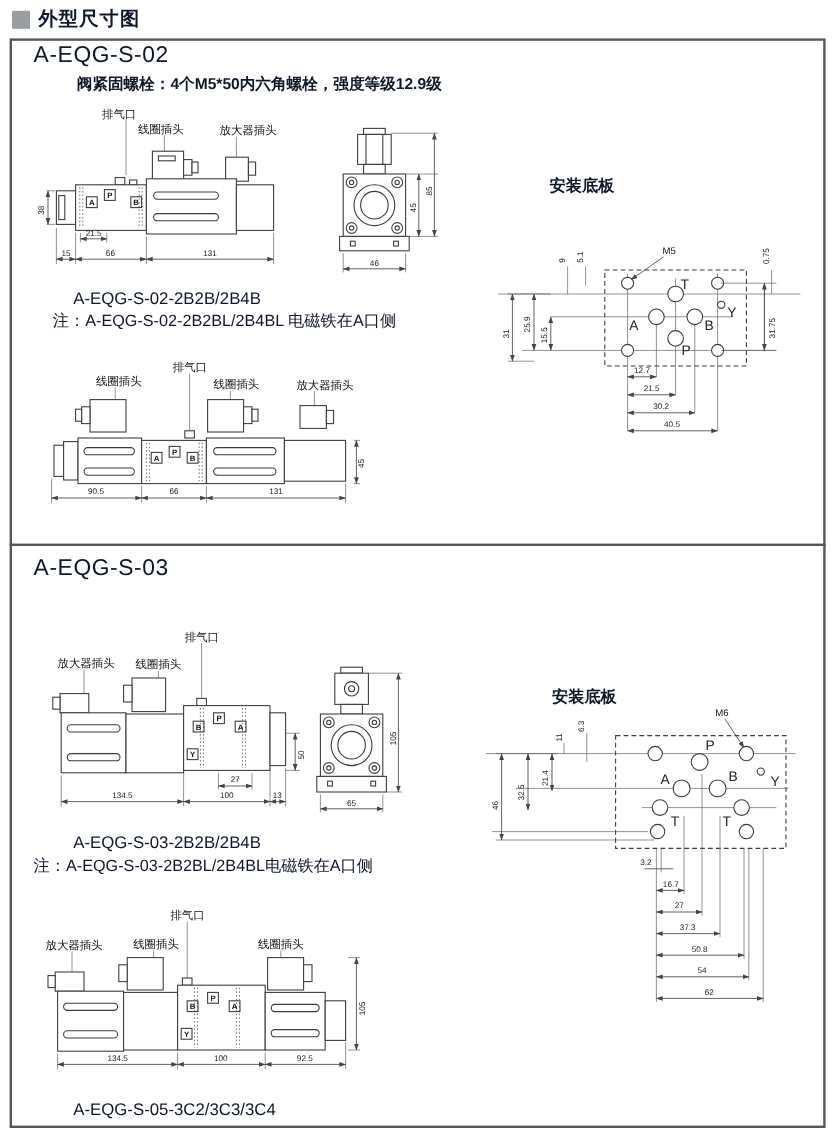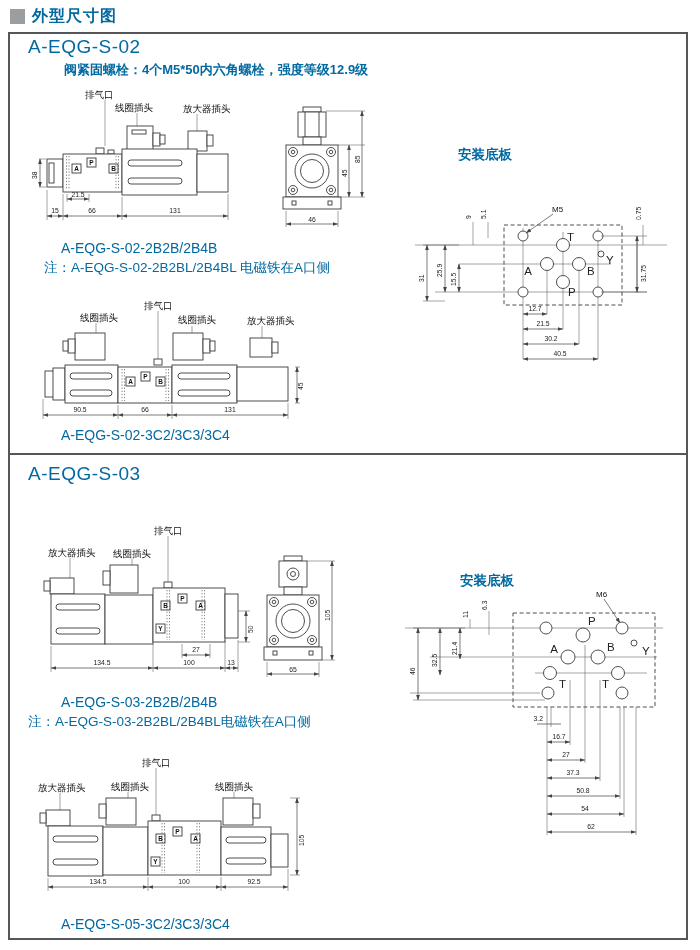--- a/index.html
+++ b/index.html
@@ -1,17 +1,17 @@
 <!DOCTYPE html>
 <html><head>
 <meta charset="utf-8">
 <style>
   html,body{margin:0;padding:0;background:#ffffff;}
   .page{position:relative;width:700px;height:950px;background:#fff;overflow:hidden;
-        font-family:"Liberation Sans", sans-serif;color:#0369a1;border-radius:11px;}
+        font-family:"Liberation Sans", sans-serif;color:#0f172a;border-radius:11px;}
   .hdr{position:absolute;left:10px;top:6px;display:flex;align-items:center;gap:7px;}
   .hdr-sq{width:15px;height:15px;background:#9b9ea1;}
   .hdr-title{font-size:16px;font-weight:bold;letter-spacing:1px;}
   .main-box{position:absolute;left:8px;top:32px;width:680px;height:908px;
             border:2px solid #55565a;background:#fff;box-sizing:border-box;}
   .sec-title{position:absolute;font-size:19px;font-weight:normal;letter-spacing:.5px;}
   .sec-sub{position:absolute;font-size:13px;font-weight:bold;margin-left:36px;}
   .model{position:absolute;font-size:14px;margin-left:33px;}
   .note{position:absolute;font-size:13.5px;}
   .plate-title{position:absolute;font-size:13.5px;font-weight:bold;}
@@ -249,21 +249,20 @@
       <line class="dimln" x1="96" y1="120" x2="150" y2="120" marker-start="url(#arr)" marker-end="url(#arr)"></line>
       <line class="dimln" x1="150" y1="120" x2="266" y2="120" marker-start="url(#arr)" marker-end="url(#arr)"></line>
       <line class="dimln" x1="275" y1="72" x2="275" y2="108" marker-start="url(#arr)" marker-end="url(#arr)"></line>
     </g>
     <text class="dim" x="58" y="117" text-anchor="middle">90.5</text>
     <text class="dim" x="123" y="117" text-anchor="middle">66</text>
     <text class="dim" x="208" y="117" text-anchor="middle">131</text>
     <text class="dim" transform="translate(281,95) rotate(-90)">45</text>
   </svg>
 
-  <div class="model" style="left:28px;top:427px">A-EQG-S-02-3C2/3C3/3C4</div>
 
   <div class="sec-title" style="left:28px;top:463px">A-EQG-S-03</div>
 
   <svg class="drw" style="left:20px;top:516px" width="250" height="168" viewBox="0 0 250 168">
     <text class="lbl" x="28" y="40">放大器插头</text>
     <text class="lbl" x="93" y="41">线圈插头</text>
     <text class="lbl" x="134" y="18">排气口</text>
     <g class="thin">
       <path d="M50,42 V62 M112,43 V49 M148,20 V66"></path>
     </g>

